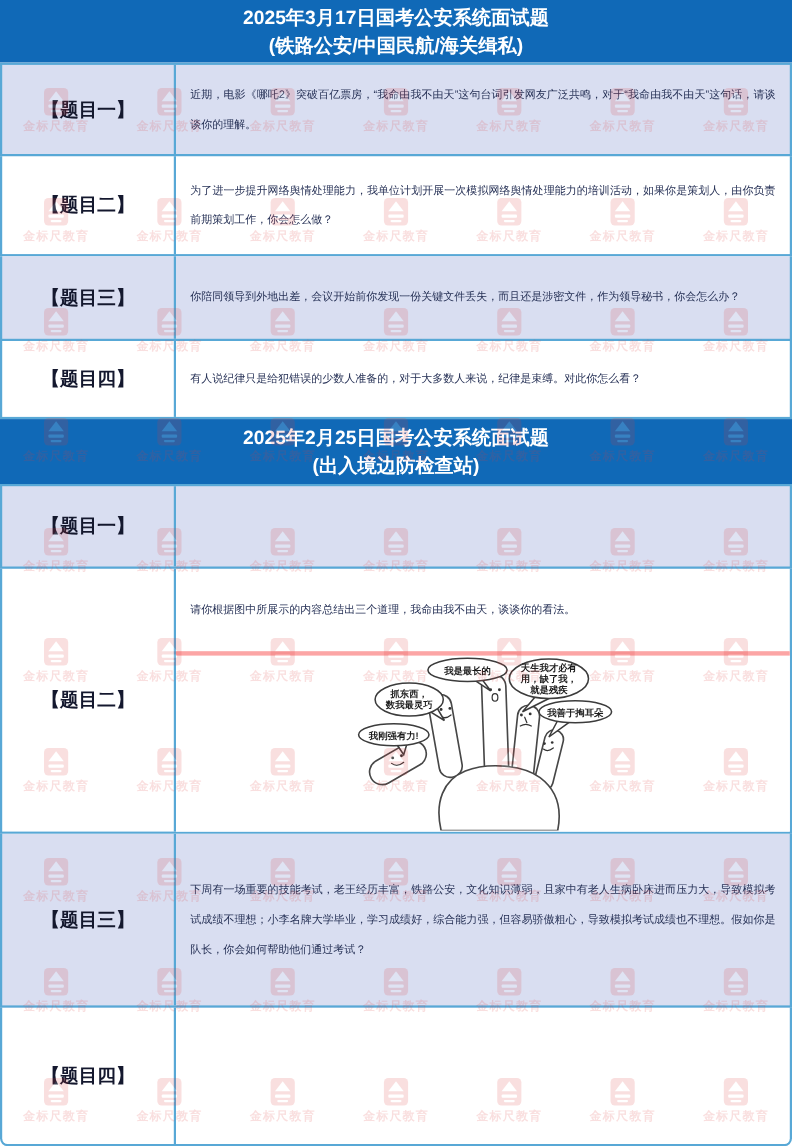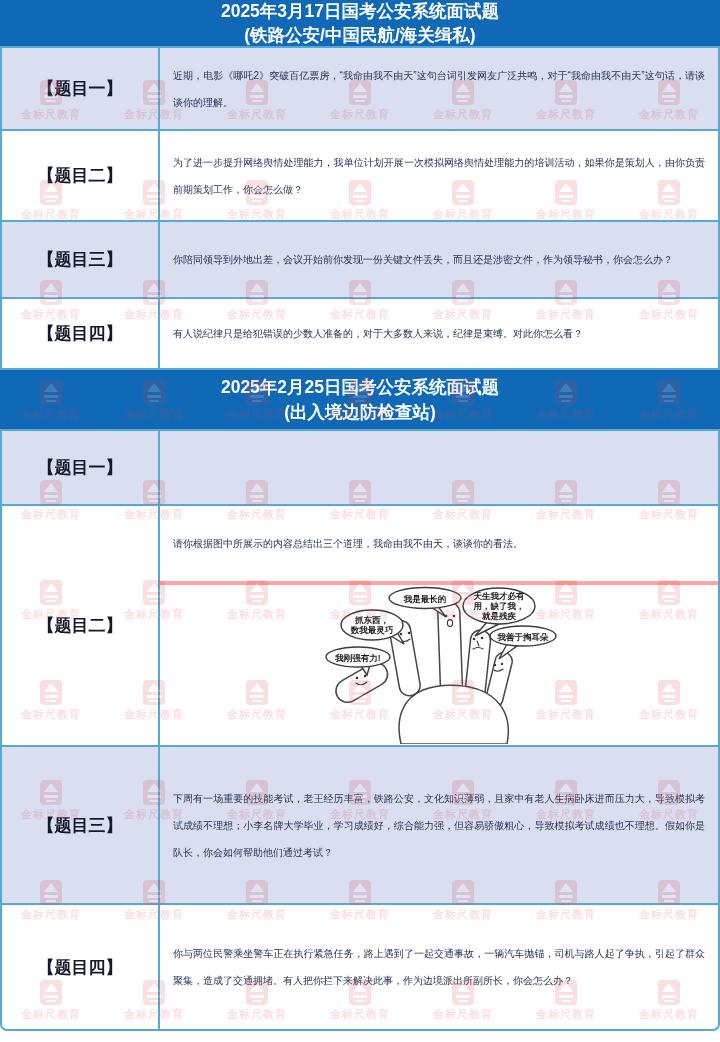--- a/index.html
+++ b/index.html
@@ -15,21 +15,21 @@
   body{
     width:720px;height:1042px;position:relative;background:#fff;
     font-family:"Liberation Sans","DejaVu Sans",sans-serif;overflow:hidden;
   }
   .sheet{position:absolute;inset:0;display:flex;flex-direction:column;}
   .hdr{
     background:var(--header-bg);color:#fff;text-align:center;font-weight:bold;
     font-size:17.5px;line-height:24.5px;display:flex;flex-direction:column;
     justify-content:center;flex:0 0 auto;
   }
-  .hdr1{height:46px;}
+  .hdr1{height:57px;}
   .hdr2{height:59px;}
   .row{
     display:flex;flex:0 0 auto;
     border-left:2px solid var(--border);border-right:2px solid var(--border);
     border-bottom:2px solid var(--border);
   }
   .row.first{border-top:2px solid var(--border);}
   .row.last{border-radius:0 0 7px 7px;}
   .row.alt{background:var(--row-alt-bg);}
   .h85{height:85px;}.h91{height:91px;}.h77{height:77px;}.h71{height:71px;}
@@ -191,23 +191,20 @@
 
   <div class="row alt h158">
     <div class="lbl">【题目三】</div>
     <div class="cnt">
       <p>下周有一场重要的技能考试，老王经历丰富，铁路公安，文化知识薄弱，且家中有老人生病卧床进而压力大，导致模拟考试成绩不理想；小李名牌大学毕业，学习成绩好，综合能力强，但容易骄傲粗心，导致模拟考试成绩也不理想。假如你是队长，你会如何帮助他们通过考试？</p>
     </div>
   </div>
 
   <div class="row last h126">
     <div class="lbl">【题目四】</div>
-    <div class="cnt">
-      <p>你与两位民警乘坐警车正在执行紧急任务，路上遇到了一起交通事故，一辆汽车抛锚，司机与路人起了争执，引起了群众聚集，造成了交通拥堵。有人把你拦下来解决此事，作为边境派出所副所长，你会怎么办？</p>
-    </div>
   </div>
 
 </div>
 
 <div class="wm-layer">
     <div class="wm" style="left: 15px; top: 80px;">
       <div class="wm-logo">
         <div class="wm-tri"></div>
         <div class="wm-bar1"></div>
         <div class="wm-bar2"></div>

